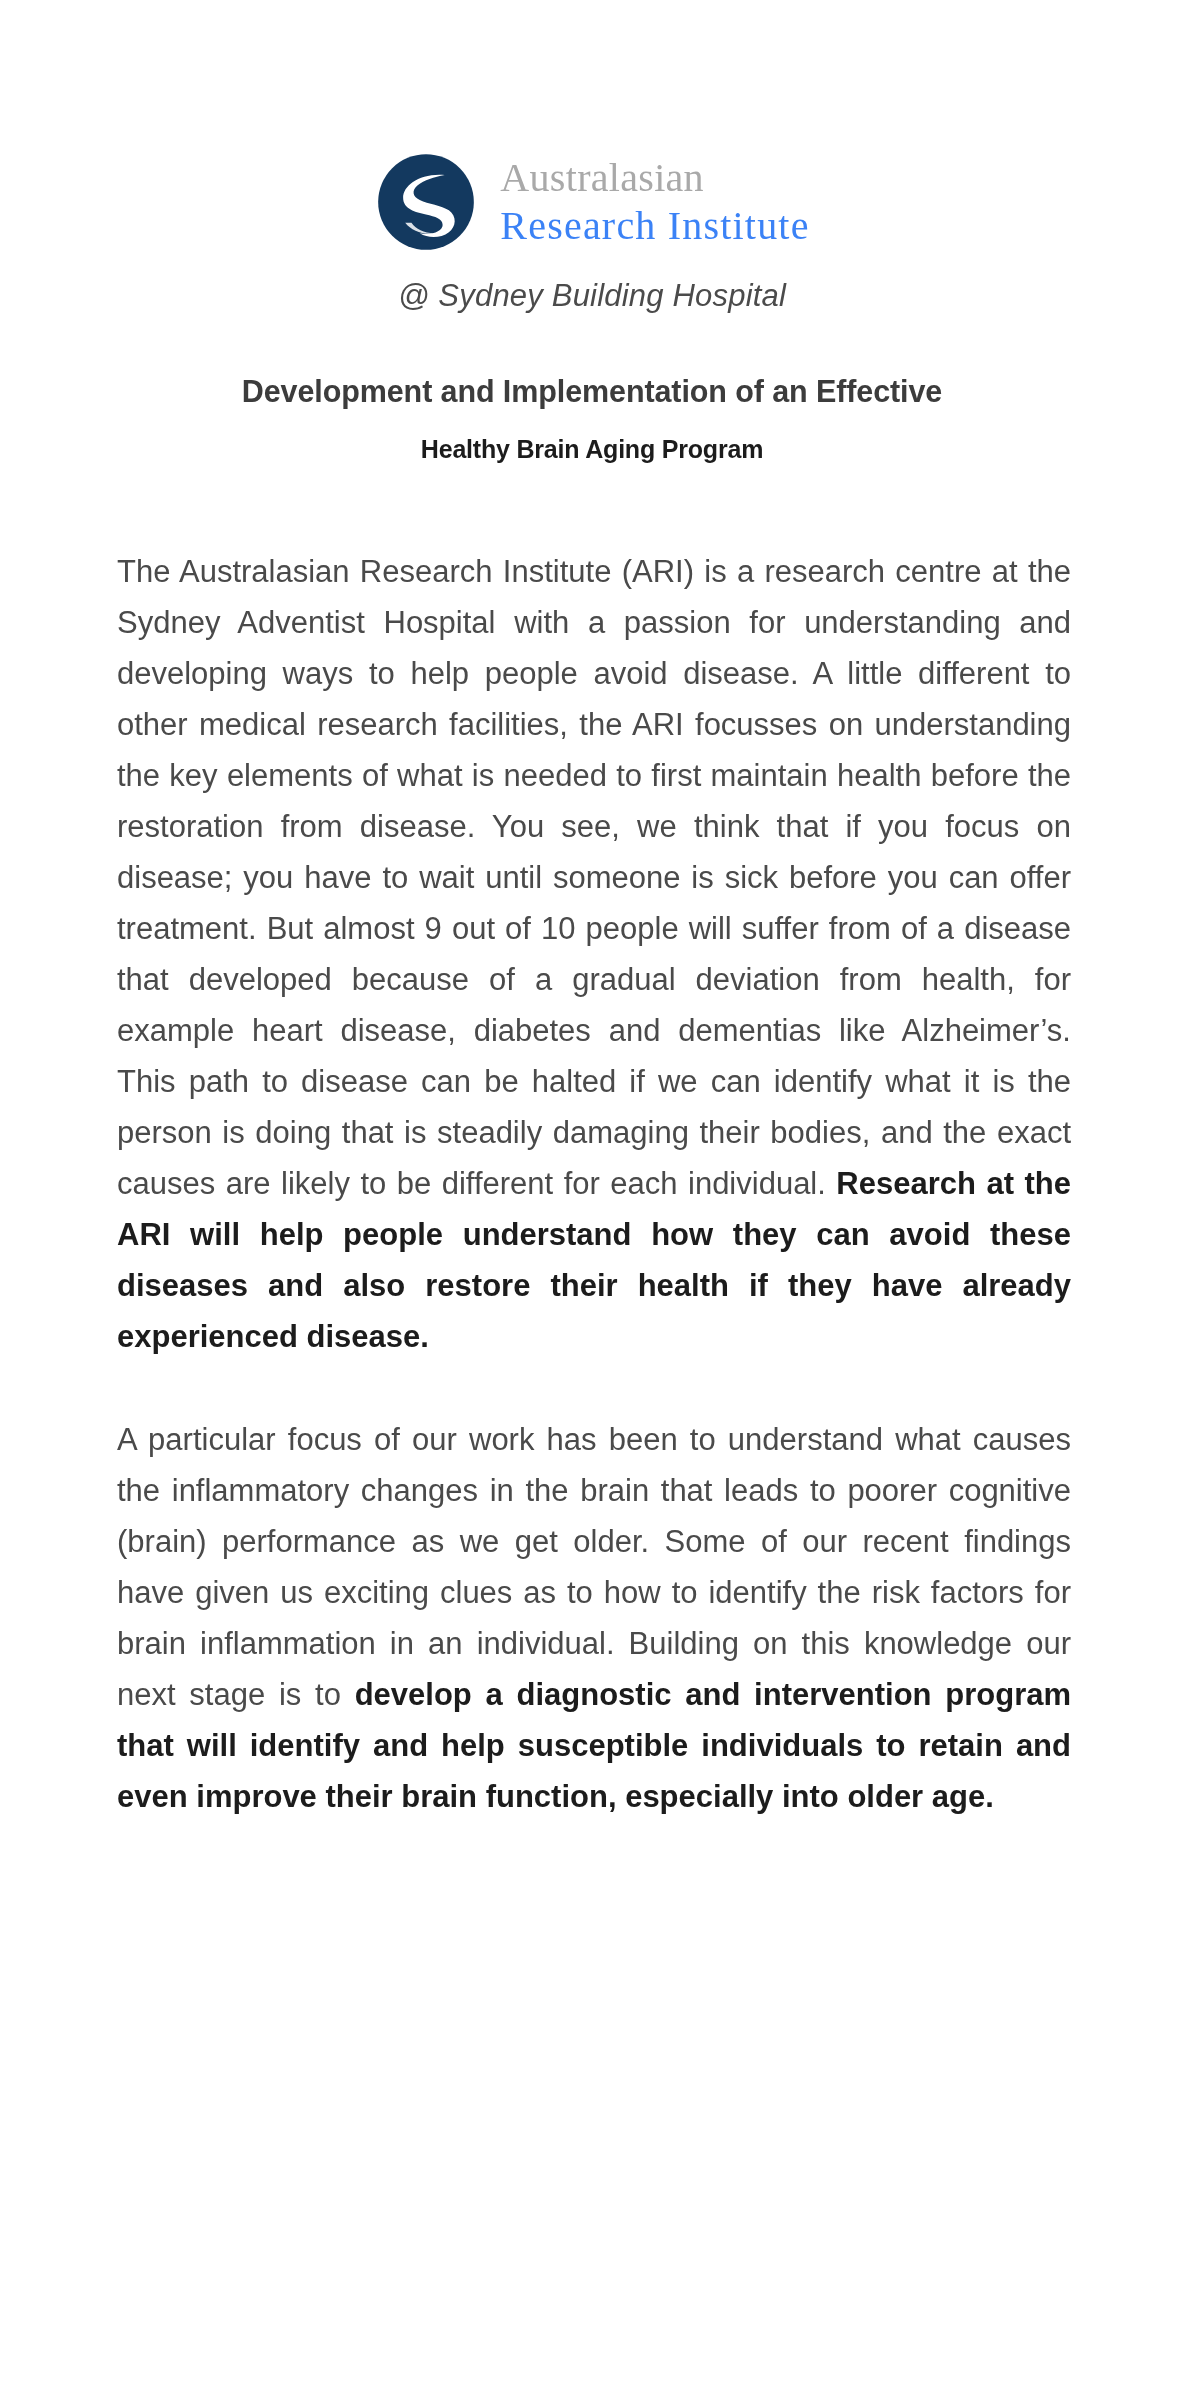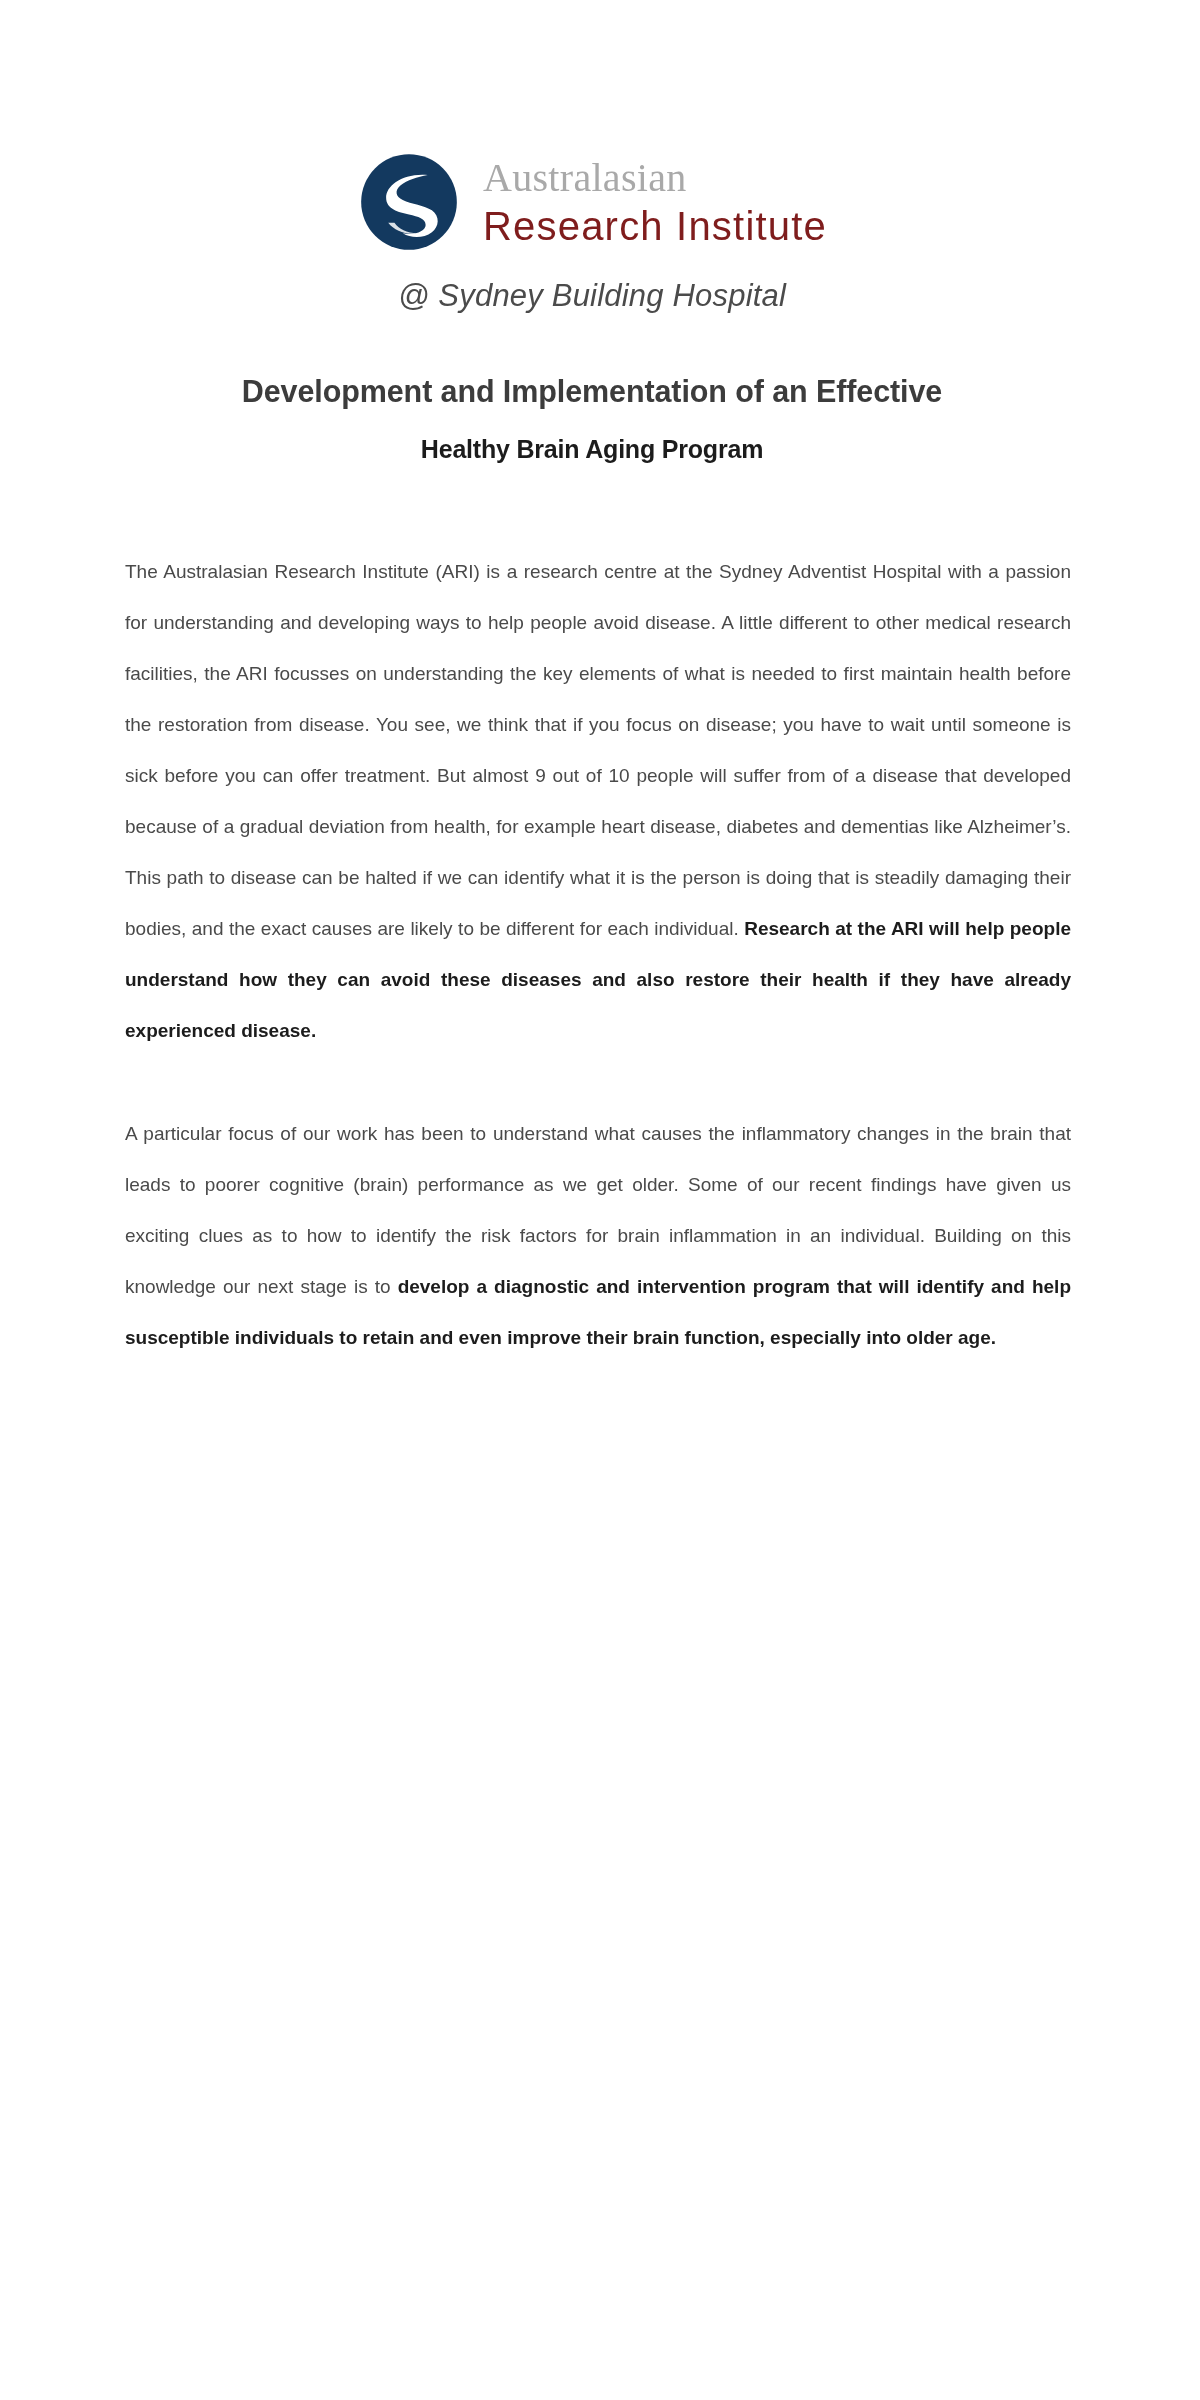--- a/index.html
+++ b/index.html
@@ -49,22 +49,22 @@
   }
   .logo-line1 {
     font-size: 40px;
     color: #a9a9a9;
     letter-spacing: 0.3px;
     font-family: "Liberation Serif", serif;
     padding-bottom: 8px;
   }
   .logo-line2 {
     font-size: 40px;
-    color: #7f1d1d;
-    font-family: Liberation Sans, sans-serif;
+    color: #3b82f6;
+    font-family: Liberation Serif, serif;
     letter-spacing: 1.2px;
   }
   .logo-sub {
     margin-top: 24px;
     font-size: 31px;
     font-style: italic;
     color: #4b4b4b;
     font-family: "Liberation Sans", sans-serif;
     letter-spacing: 0.2px;
   }
@@ -88,26 +88,26 @@
     color: #1c1c1c;
     letter-spacing: -0.2px;
   }
 
   
   .content {
     margin-top: 82px;
     padding: 0 113px 0 113px;
   }
   .para {
-    font-size: 19px;
+    font-size: 31px;
     line-height: 51px;
     color: #4a4a4a;
     text-align: justify;
     text-justify: inter-word;
-    margin: 0 0 52px 12px;
+    margin: 0 0 52px 4px;
   }
   .para:last-child {
     margin-bottom: 0;
   }
   .para b {
     color: #1c1c1c;
     font-weight: bold;
   }
 </style>
 </head>

